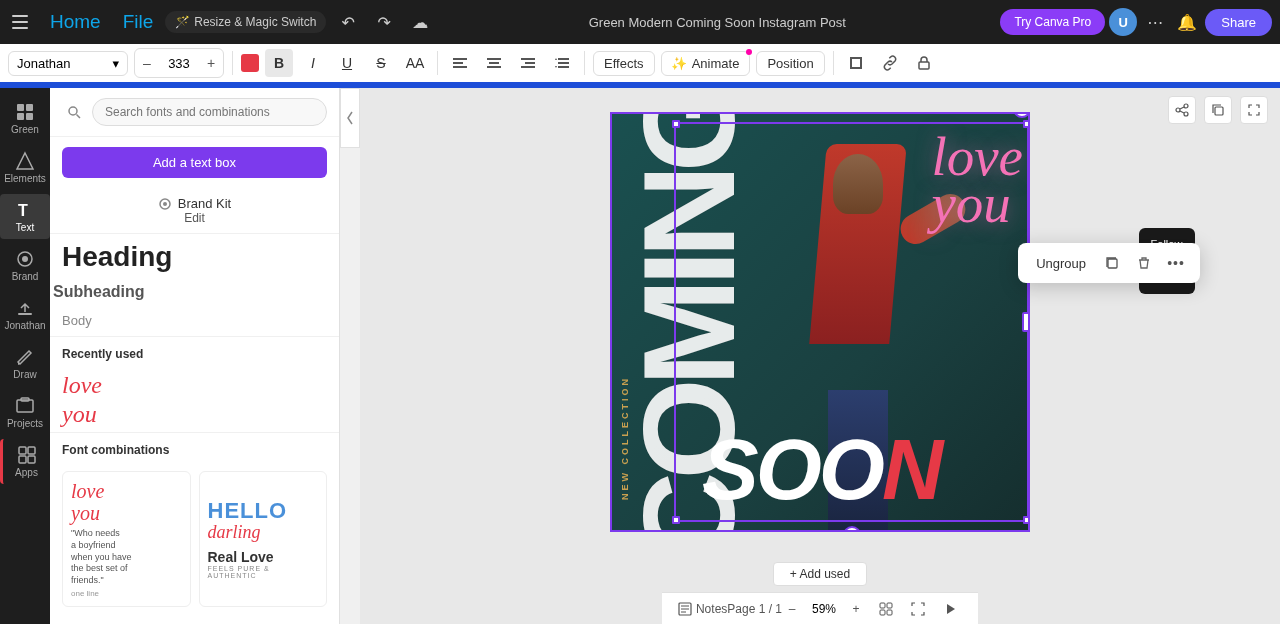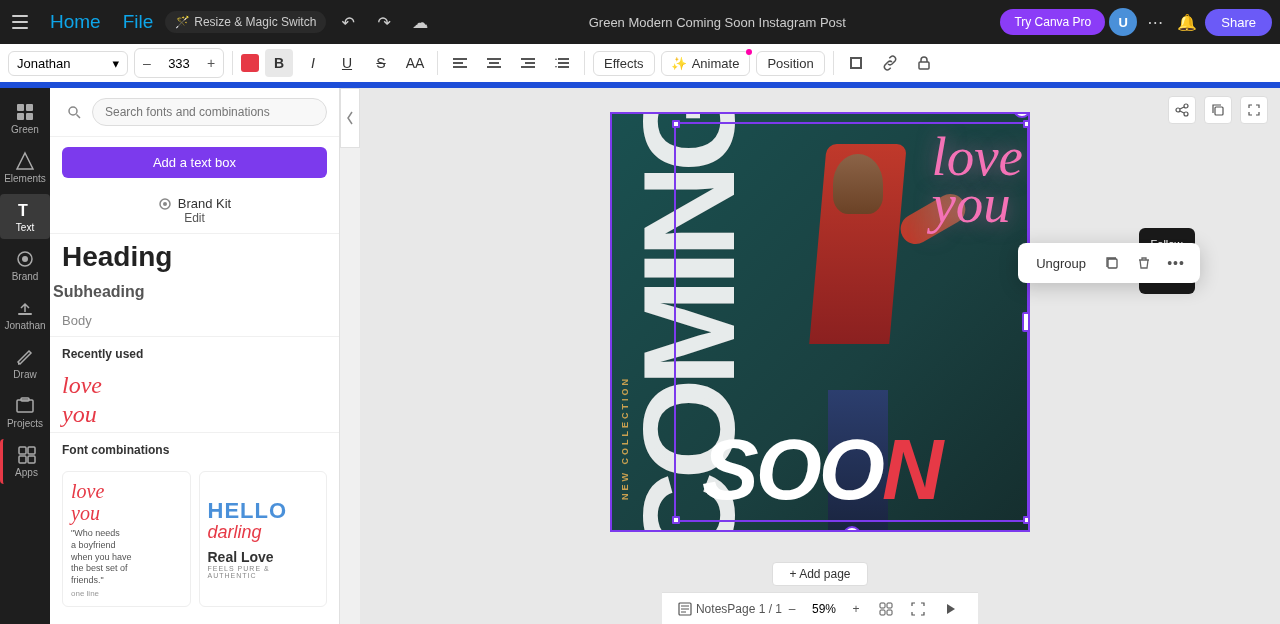--- a/index.html
+++ b/index.html
@@ -408,21 +408,21 @@
     <div class="font-combo-section">
       <div class="section-title">Font combinations</div>
       <div class="font-combo-grid">
         <div class="font-combo-item">
           <div style="font-family:cursive; color:#e63946; font-size:20px; font-style:italic; line-height:1.1;">love<br>you</div>
           <div style="font-size:9px; color:#555; margin-top:4px; line-height:1.3;">"Who needs<br>a boyfriend<br>when you have<br>the best set of<br>friends."</div>
           <div style="font-size:8px; color:#999; margin-top:2px;">one line</div>
         </div>
         <div class="font-combo-item">
           <div style="font-size:22px; font-weight:900; color:#4a90d9; letter-spacing:1px; line-height:1;">HELLO</div>
-          <div style="font-family:Liberation Sans, sans-serif; color:#e63946; font-size:18px; font-style:italic;">darling</div>
+          <div style="font-family:Liberation Serif, serif; color:#e63946; font-size:18px; font-style:italic;">darling</div>
           <div style="font-size:14px; font-weight:700; color:#333; margin-top:6px;">Real Love</div>
           <div style="font-size:7px; color:#888; letter-spacing:1px;">FEELS PURE &amp; AUTHENTIC</div>
         </div>
       </div>
     </div>
   </div>
 
   <div class="hide-btn">
     <svg width="10" height="20" viewBox="0 0 10 20">
         <path d="M7 4 L3 10 L7 16" stroke="#888" stroke-width="1.5" fill="none"></path>
@@ -532,21 +532,21 @@
             <svg width="10" height="10" viewBox="0 0 10 10">
                 <path d="M8 2A5 5 0 1 0 9 6" stroke="#7c3aed" stroke-width="1.2" fill="none"></path>
               </svg>
           </div>
         </div>
       </div>
 
     </div>
 
     <div style="width:100%;display:flex;justify-content:center;padding:6px 0;background:#e8e8e8;">
-      <button style="background:#fff;border:1px solid #ddd;border-radius:4px;padding:4px 16px;font-size:12px;cursor:pointer;color:#333;">+ Add page</button>
+      <button style="background:#fff;border:1px solid #ddd;border-radius:4px;padding:4px 16px;font-size:12px;cursor:pointer;color:#333;">+ Add used</button>
     </div>
 
     <div class="bottom-bar">
       <div class="bottom-left">
         <div style="display:flex;align-items:center;gap:4px;cursor:pointer;">
           <svg width="14" height="14" viewBox="0 0 14 14">
               <rect x="1" y="1" width="12" height="12" rx="1" stroke="#555" stroke-width="1.2" fill="none"></rect>
               <line x1="3" y1="4" x2="11" y2="4" stroke="#555" stroke-width="1"></line>
               <line x1="3" y1="7" x2="11" y2="7" stroke="#555" stroke-width="1"></line>
               <line x1="3" y1="10" x2="8" y2="10" stroke="#555" stroke-width="1"></line>

